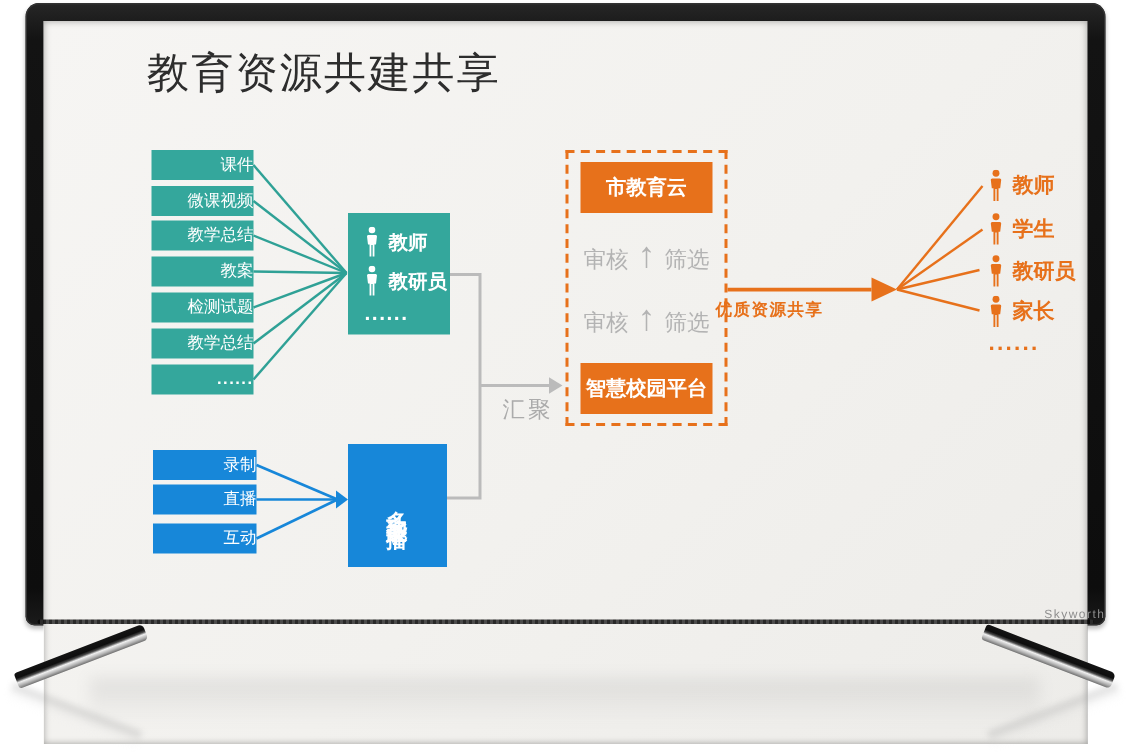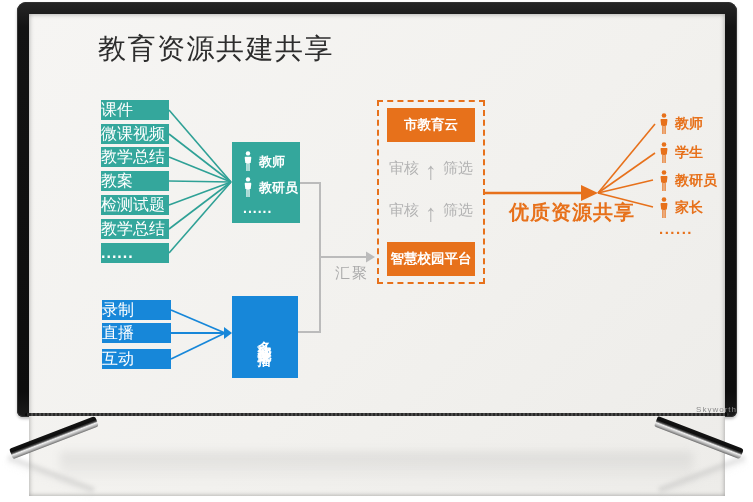--- a/index.html
+++ b/index.html
@@ -28,22 +28,22 @@
     background:linear-gradient(180deg,#9c9c9c 0%,rgba(220,220,220,.25) 60%,rgba(255,255,255,0) 100%);}
   .refl.left{left:9px;top:455px;transform:rotate(21deg);transform-origin:0% 0%;}
   .refl.right{left:652px;top:455px;transform:rotate(-21deg);transform-origin:100% 0%;}
   .refl-pan{position:absolute;left:60px;top:452px;width:633px;height:34px;filter:blur(5px);opacity:.18;
     background:linear-gradient(180deg,#888 0%,rgba(255,255,255,0) 90%);}
 
   
   .slide-title{position:absolute;left:69px;top:16px;font-size:28px;color:#2d2d2d;
     letter-spacing:1.5px;font-weight:500;}
 
-  .t-box,.b-box{position:absolute;width:68px;height:20px;line-height:20px;text-align:left;
-    color:#fff;font-size:16px;}
+  .t-box,.b-box{position:absolute;width:68px;height:20px;line-height:20px;text-align:right;
+    color:#fff;font-size:11px;}
   .t-box{left:72px;background:#34a79c;}
   .b-box{left:73px;width:69px;background:#1787d9;}
   .t-box.r0{top:86px}.t-box.r1{top:110px}.t-box.r2{top:133px}.t-box.r3{top:157px}
   .t-box.r4{top:181px}.t-box.r5{top:205px}.t-box.r6{top:229px;font-weight:bold;letter-spacing:1px;}
   .b-box.r0{top:286px}.b-box.r1{top:309px}.b-box.r2{top:335px}
 
   .people-box{position:absolute;left:203px;top:128px;width:68px;height:81px;background:#34a79c;
     padding:9px 0 0 11px;box-sizing:border-box;}
   .p-row{display:flex;align-items:center;gap:6px;height:21px;margin-bottom:5px;}
   .p-row .label{color:#fff;font-size:13px;font-weight:bold;}
@@ -51,26 +51,26 @@
 
   .recorder-box{position:absolute;left:203px;top:282px;width:66px;height:82px;background:#1787d9;}
   .recorder-box .vtext{position:absolute;left:50%;top:50%;transform:translate(-50%,-50%);
     writing-mode:vertical-rl;color:#fff;font-size:14px;font-weight:bold;letter-spacing:3px;}
 
   .cloud-panel{position:absolute;left:348px;top:86px;width:108px;height:184px;box-sizing:border-box;
     border:2px dashed #e7711b;display:flex;flex-direction:column;justify-content:space-between;
     padding:6px 8px;}
   .o-box{height:34px;line-height:34px;background:#e7711b;color:#fff;text-align:center;
     font-size:13.5px;font-weight:bold;}
-  .review-row{display:flex;align-items:flex-start;justify-content:center;gap:6px;
+  .review-row{display:flex;align-items:flex-end;justify-content:center;gap:6px;
     color:#b3b3b3;font-size:15px;}
   .review-row .up-arrow{font-size:24px;font-weight:bold;line-height:1;color:#b3b3b3;}
 
   .converge-label{position:absolute;left:306px;top:250px;font-size:15px;color:#ababab;letter-spacing:2px;}
-  .share-label{position:absolute;left:480px;top:185px;font-size:20px;font-weight:bold;color:#e7711b;letter-spacing:1px;}
+  .share-label{position:absolute;left:448px;top:185px;font-size:11px;font-weight:bold;color:#e7711b;letter-spacing:1px;}
 
   .s-row{position:absolute;left:630px;display:flex;align-items:center;gap:6px;height:24px;}
   .s-row .label{color:#e7711b;font-size:14px;font-weight:bold;}
   .s-row.r0{top:98px}.s-row.r1{top:127px}.s-row.r2{top:155px}.s-row.r3{top:182px}
   .s-dots{position:absolute;left:630px;top:206px;color:#e7711b;font-size:15px;font-weight:900;letter-spacing:1.5px;}
 
   .lines{position:absolute;left:0;top:0;width:696px;height:390px;pointer-events:none;}
   .icon-person{display:block;}
 </style>
 </head>

